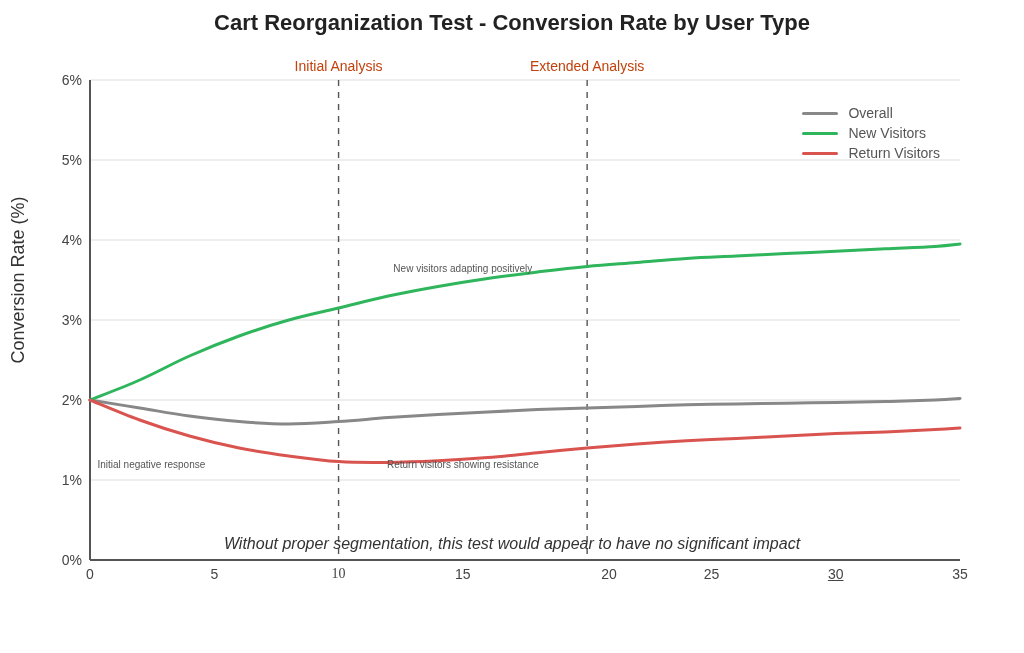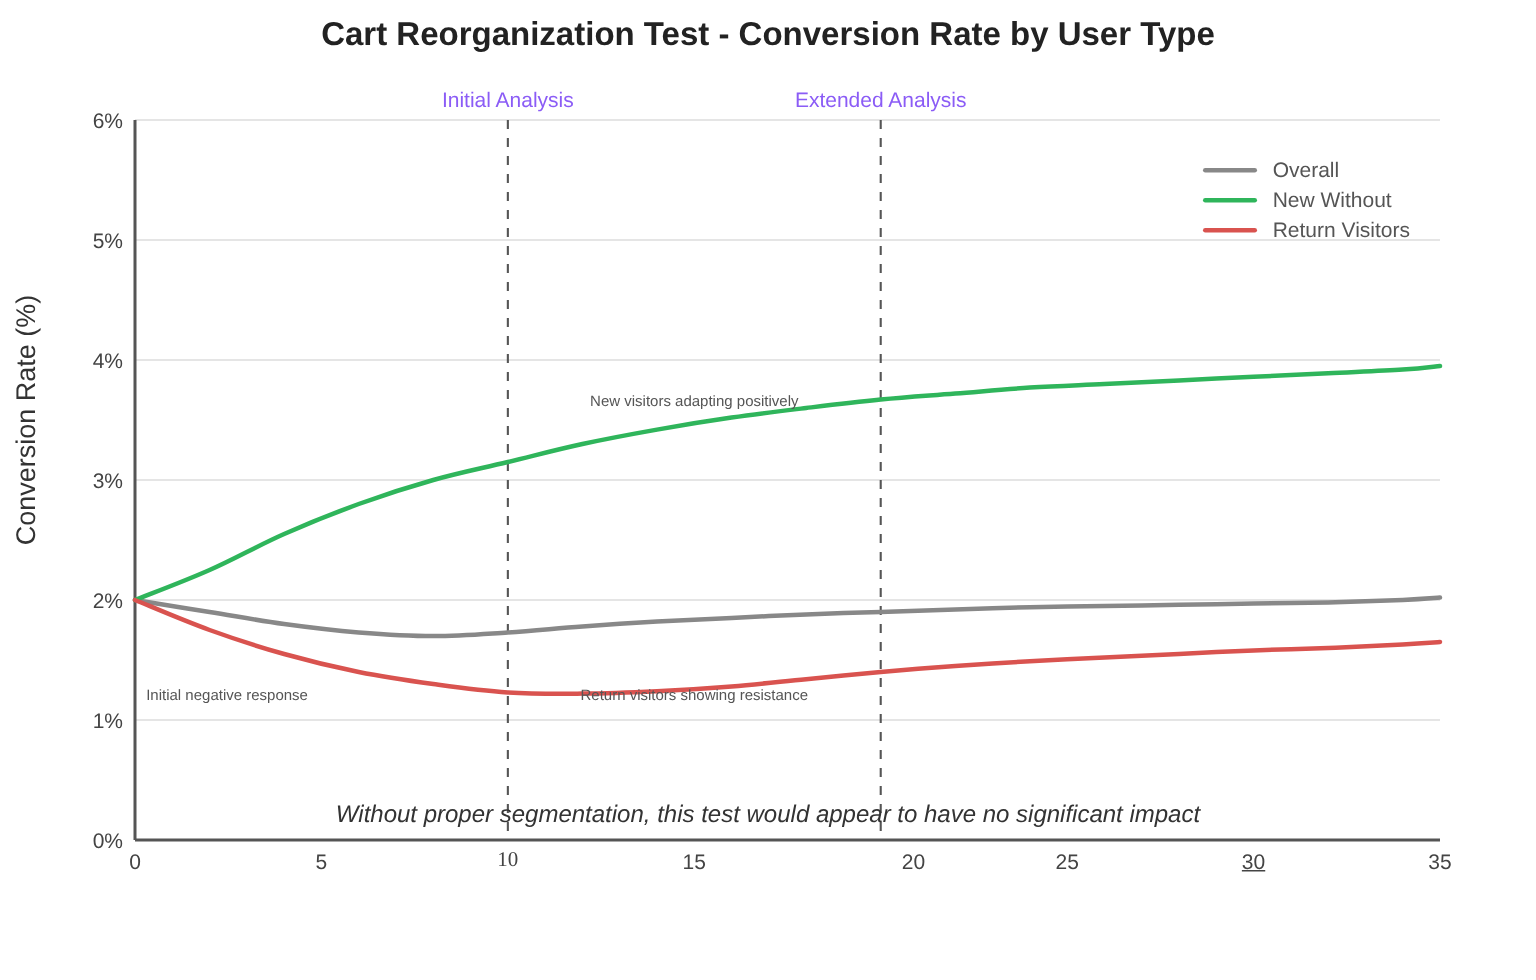--- a/index.html
+++ b/index.html
@@ -91,21 +91,21 @@
     font-size: 14px;
     color: #444;
   }
   .y-tick { right: calc(100% + 8px); transform: translateY(-50%); text-align: right; width: 40px; }
   .x-tick { top: calc(100% + 6px); transform: translateX(-50%); text-align: center; }
   .vline-label {
     position: absolute;
     top: -22px;
     transform: translateX(-50%);
     font-size: 14px;
-    color: #8b5cf6;
+    color: #c2410c;
     white-space: nowrap;
   }
   .annotation {
     position: absolute;
     font-size: 10px;
     color: #555;
     white-space: nowrap;
   }
   .legend {
     position: absolute;
@@ -153,21 +153,21 @@
         <path d="M 0 320 C 8.948571428571428 323.6, 31.81714285714286 333.52, 49.714285714285715 340 C 67.61142857142858 346.48, 81.53142857142858 350.96, 99.42857142857143 356 C 117.32571428571428 361.04, 131.24571428571429 364.4, 149.14285714285714 368 C 167.04 371.6, 180.96 373.552, 198.85714285714286 376 C 216.75428571428571 378.448, 230.6742857142857 380.44800000000004, 248.57142857142856 381.6 C 266.4685714285714 382.752, 280.3885714285714 382.544, 298.2857142857143 382.4 C 316.18285714285713 382.256, 330.10285714285715 381.664, 348 380.8 C 365.89714285714285 379.93600000000004, 379.81714285714287 379.04, 397.7142857142857 377.6 C 415.6114285714286 376.16, 429.53142857142853 374.52799999999996, 447.4285714285714 372.79999999999995 C 465.32571428571424 371.07199999999995, 479.24571428571426 369.584, 497.1428571428571 368 C 515.04 366.416, 528.96 365.296, 546.8571428571429 364 C 564.7542857142857 362.704, 578.6742857142857 361.808, 596.5714285714286 360.8 C 614.4685714285714 359.79200000000003, 628.3885714285715 359.26399999999995, 646.2857142857143 358.4 C 664.1828571428572 357.536, 678.1028571428571 356.864, 696 356 C 713.8971428571429 355.136, 727.8171428571428 354.32, 745.7142857142857 353.59999999999997 C 763.6114285714285 352.87999999999994, 777.5314285714286 352.71999999999997, 795.4285714285714 352 C 813.3257142857143 351.28000000000003, 831.72 350.32000000000005, 845.1428571428571 349.6 C 858.5657142857142 348.88, 865.5257142857142 348.288, 870 348" class="series" stroke="#d9534f"></path>
       </svg>
 
     <div class="legend">
       <div class="legend-row">
         <span class="legend-swatch" style="background:#888888"></span>
         <span>Overall</span>
       </div>
       <div class="legend-row">
         <span class="legend-swatch" style="background:#2fb55b"></span>
-        <span>New Without</span>
+        <span>New Visitors</span>
       </div>
       <div class="legend-row">
         <span class="legend-swatch" style="background:#d9534f"></span>
         <span>Return Visitors</span>
       </div>
     </div>
   <div class="tick-label y-tick" style="top: 480px;">0%</div>
       <div class="tick-label y-tick" style="top: 400px;">1%</div>
       <div class="tick-label y-tick" style="top: 320px;">2%</div>
       <div class="tick-label y-tick" style="top: 240px;">3%</div>

